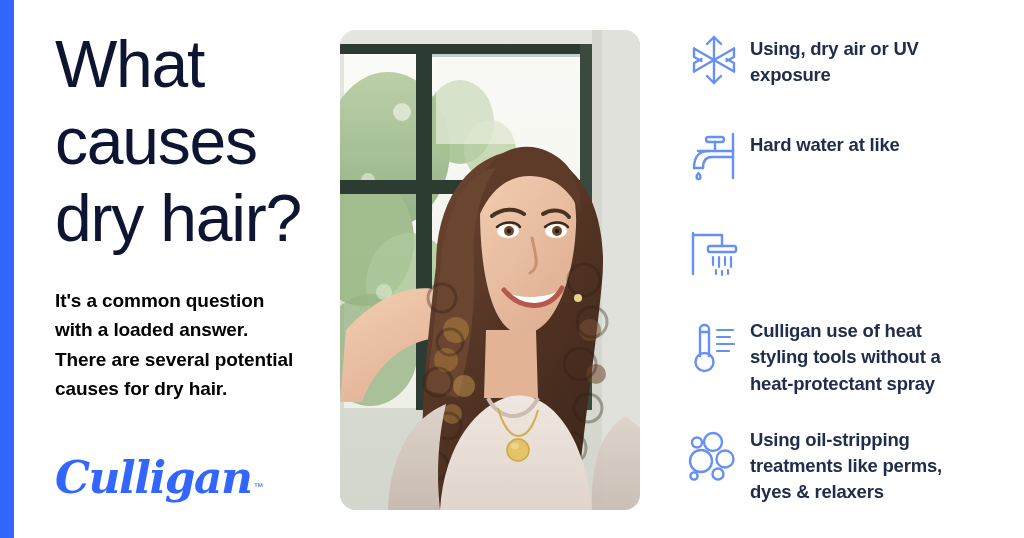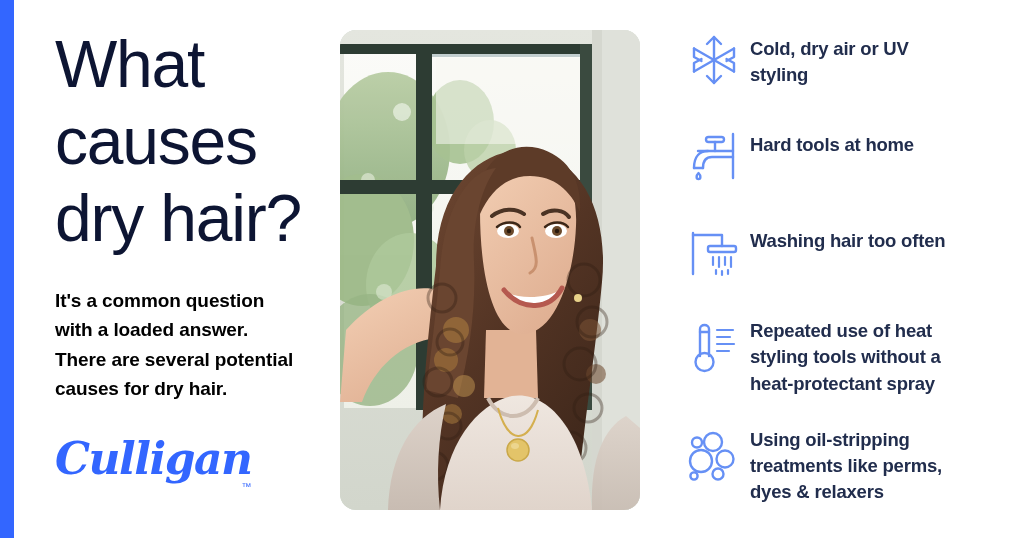--- a/index.html
+++ b/index.html
@@ -58,21 +58,20 @@
     width: 240px;
   }
 
   
   .logo-wrap {
     position: absolute;
     left: 0;
     bottom: 12px;
     display: flex;
     align-items: flex-end;
-    flex-direction: column;
   }
   .logo-mark {
     font-family: "DejaVu Serif", serif;
     font-style: italic;
     font-weight: 700;
     font-size: 44px;
     color: #3366ff;
     letter-spacing: -1.5px;
     line-height: 1;
   }
@@ -296,74 +295,73 @@
           <line x1="8" y1="16.5" x2="48" y2="39.5"></line>
           <line x1="8" y1="39.5" x2="48" y2="16.5"></line>
           <polyline points="21,12 28,5 35,12"></polyline>
           <polyline points="21,44 28,51 35,44"></polyline>
           <polyline points="8,16.5 8,25 15.5,29"></polyline>
           <polyline points="48,39.5 48,31 40.5,27"></polyline>
           <polyline points="8,39.5 8,31 15.5,27"></polyline>
           <polyline points="48,16.5 48,25 40.5,29"></polyline>
         </svg>
       </div>
-      <div class="cause-text">Cold, dry air or UV styling</div>
+      <div class="cause-text">Using, dry air or UV exposure</div>
     </div>
 
     <div class="cause-row">
       <div class="cause-icon">
         <svg width="56" height="56" viewBox="0 0 56 56" fill="none" stroke="#6690f5" stroke-width="2.4" stroke-linecap="round" stroke-linejoin="round">
           <line x1="47" y1="6" x2="47" y2="50"></line>
           <rect x="20" y="9" width="18" height="5" rx="2.5"></rect>
           <line x1="29" y1="14" x2="29" y2="23"></line>
           <line x1="12" y1="23" x2="47" y2="23"></line>
           <path d="M8 40 C 8 28, 14 23, 22 23"></path>
           <path d="M17 40 C 17 32, 20 29, 26 29 L 47 29"></path>
           <line x1="8" y1="40" x2="17" y2="40"></line>
           <path d="M12.5 45 C 10 47.5, 10 51, 12.5 51 C 15 51, 15 47.5, 12.5 45 Z"></path>
         </svg>
       </div>
-      <div class="cause-text">Hard tools at home</div>
+      <div class="cause-text">Hard water at like</div>
     </div>
 
     <div class="cause-row">
       <div class="cause-icon">
         <svg width="56" height="56" viewBox="0 0 56 56" fill="none" stroke="#6690f5" stroke-width="2.4" stroke-linecap="round" stroke-linejoin="round">
           <line x1="7" y1="9" x2="7" y2="50"></line>
           <path d="M7 11 L 36 11 L 36 22"></path>
           <rect x="22" y="22" width="28" height="6" rx="2"></rect>
           <g stroke-width="2.2">
             <line x1="27" y1="33" x2="27" y2="41"></line>
             <line x1="33" y1="33" x2="33" y2="43"></line>
             <line x1="39" y1="33" x2="39" y2="41"></line>
             <line x1="45" y1="33" x2="45" y2="43"></line>
             <line x1="30" y1="46" x2="30" y2="50"></line>
             <line x1="42" y1="46" x2="42" y2="50"></line>
             <line x1="36" y1="47" x2="36" y2="51"></line>
           </g>
         </svg>
       </div>
-      <div class="cause-text">Washing hair too often</div>
     </div>
 
     <div class="cause-row tall">
       <div class="cause-icon">
         <svg width="56" height="56" viewBox="0 0 56 56" fill="none" stroke="#6690f5" stroke-width="2.4" stroke-linecap="round" stroke-linejoin="round">
           <path d="M14 36 L 14 9 C 14 6.5, 16 5, 18.5 5 C 21 5, 23 6.5, 23 9 L 23 36"></path>
           <circle cx="18.5" cy="42" r="9"></circle>
           <line x1="14" y1="12" x2="23" y2="12"></line>
           <g stroke-width="2.2">
             <line x1="31" y1="10" x2="47" y2="10"></line>
             <line x1="31" y1="17" x2="44" y2="17"></line>
             <line x1="31" y1="24" x2="48" y2="24"></line>
             <line x1="31" y1="31" x2="43" y2="31"></line>
           </g>
         </svg>
       </div>
-      <div class="cause-text">Repeated use of heat styling tools without a heat-protectant spray</div>
+      <div class="cause-text">Culligan use of heat styling tools without a heat-protectant spray</div>
     </div>
 
     <div class="cause-row tall">
       <div class="cause-icon">
         <svg width="56" height="56" viewBox="0 0 56 56" fill="none" stroke="#6690f5" stroke-width="2.4">
           <circle cx="27" cy="13" r="9"></circle>
           <circle cx="11" cy="13.5" r="5"></circle>
           <circle cx="15" cy="32" r="11"></circle>
           <circle cx="39" cy="30" r="8.5"></circle>
           <circle cx="32" cy="45" r="5.5"></circle>

